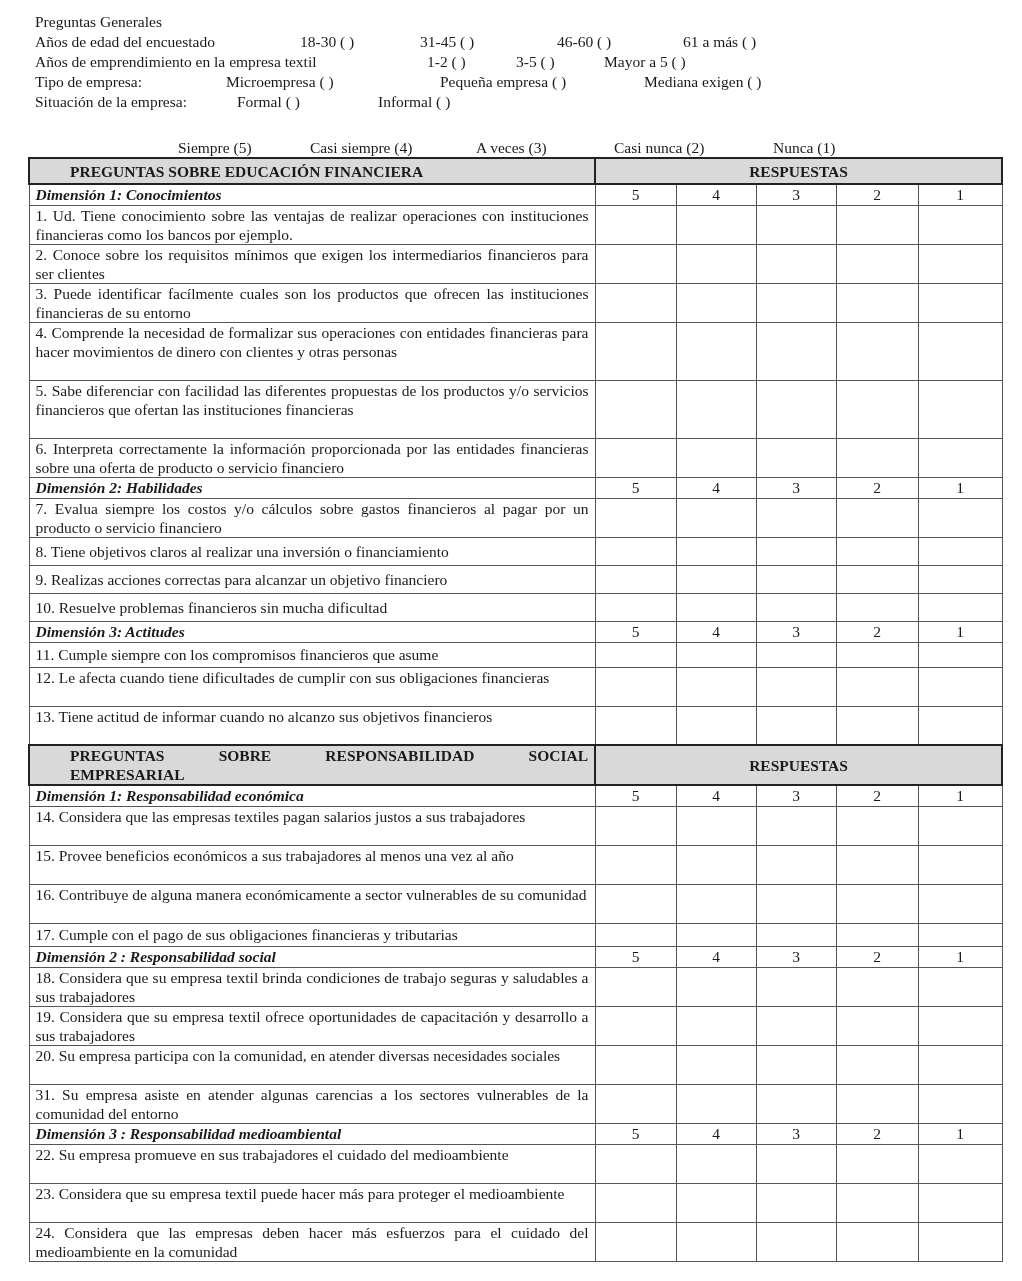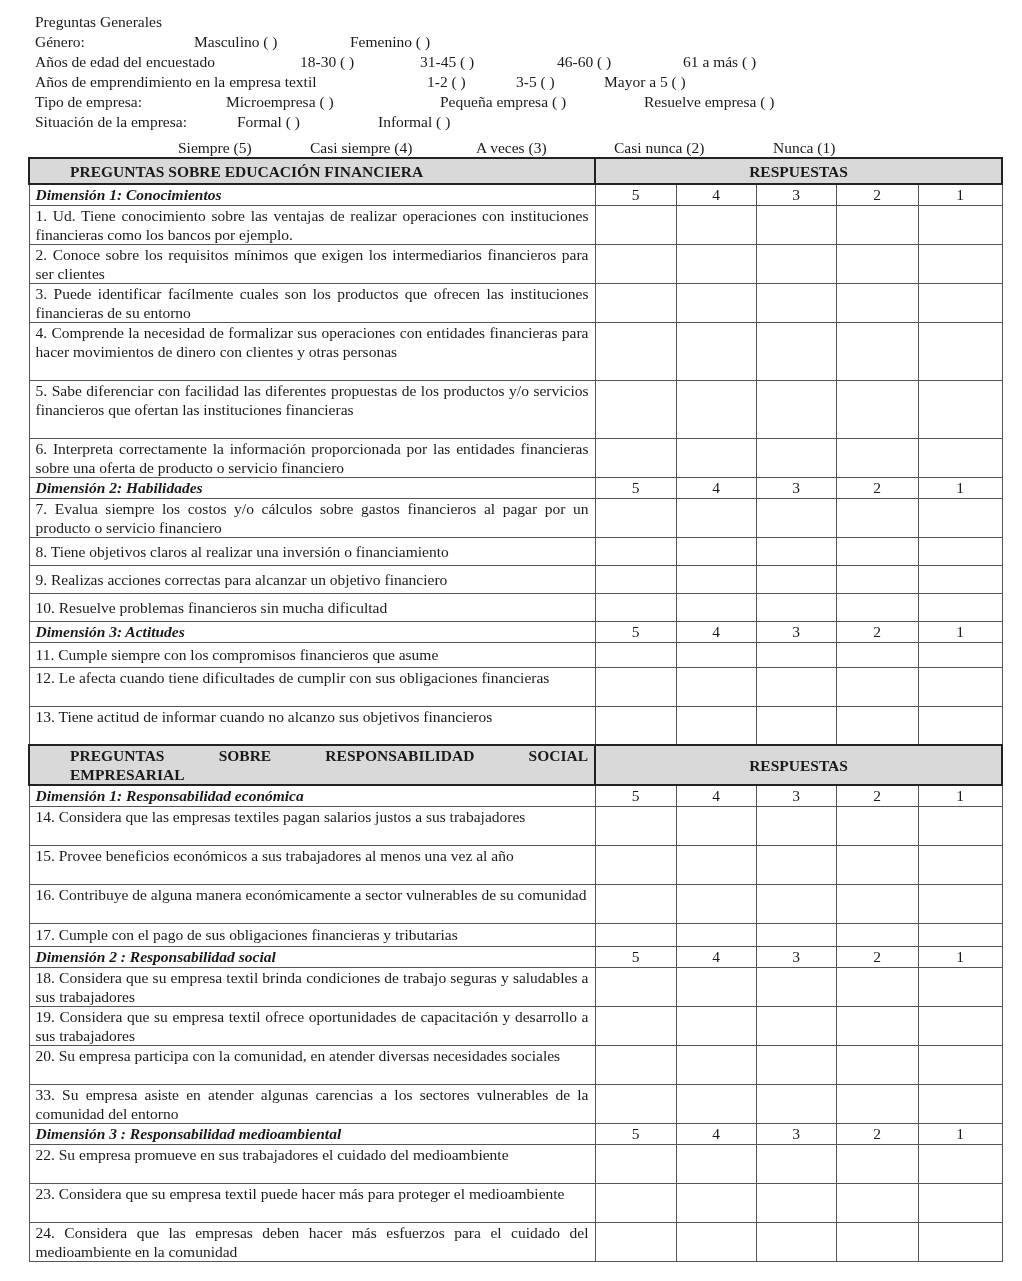--- a/index.html
+++ b/index.html
@@ -32,42 +32,37 @@
   .just { text-align: justify; text-align-last: justify; display: block; }
 </style>
 </head>
 <body>
 
 <div class="gen">
   <div class="line">
       <span style="left:0">Preguntas Generales</span>
     </div>
   <div class="line">
-    <span style="left:0">Género:</span>
-    <span style="left:159px">Masculino ( )</span>
-    <span style="left:315px">Femenino  ( )</span>
-  </div>
-  <div class="line">
     <span style="left:0">Años de edad del encuestado</span>
     <span style="left:265px">18-30 ( )</span>
     <span style="left:385px">31-45  ( )</span>
     <span style="left:522px">46-60  ( )</span>
     <span style="left:648px">61 a más  ( )</span>
   </div>
   <div class="line">
     <span style="left:0">Años de emprendimiento en la empresa textil</span>
     <span style="left:392px">1-2 ( )</span>
     <span style="left:481px">3-5 ( )</span>
     <span style="left:569px">Mayor a 5 (   )</span>
   </div>
   <div class="line">
     <span style="left:0">Tipo de empresa:</span>
     <span style="left:191px">Microempresa (    )</span>
     <span style="left:405px">Pequeña empresa (    )</span>
-    <span style="left:609px">Resuelve empresa (    )</span>
+    <span style="left:609px">Mediana exigen (    )</span>
   </div>
   <div class="line">
     <span style="left:0">Situación de la empresa:</span>
     <span style="left:202px">Formal (    )</span>
     <span style="left:343px">Informal (    )</span>
   </div>
 </div>
 
 <div class="scale">
   <span style="left:178px">Siempre (5)</span>
@@ -294,21 +289,21 @@
       </tr>
       <tr style="height: 39px;">
         <td class="q">20. Su empresa participa con la comunidad, en atender diversas necesidades sociales</td>
         <td class="ans"></td>
         <td class="ans"></td>
         <td class="ans"></td>
         <td class="ans"></td>
         <td class="ans"></td>
       </tr>
       <tr style="height: 39px;">
-        <td class="q">33. Su empresa asiste en atender algunas carencias a los sectores vulnerables de la comunidad del entorno</td>
+        <td class="q">31. Su empresa asiste en atender algunas carencias a los sectores vulnerables de la comunidad del entorno</td>
         <td class="ans"></td>
         <td class="ans"></td>
         <td class="ans"></td>
         <td class="ans"></td>
         <td class="ans"></td>
       </tr>
       <tr class="dim" style="height: 21px;">
         <td>Dimensión 3 : Responsabilidad medioambiental</td>
         <td class="num">5</td>
         <td class="num">4</td>

